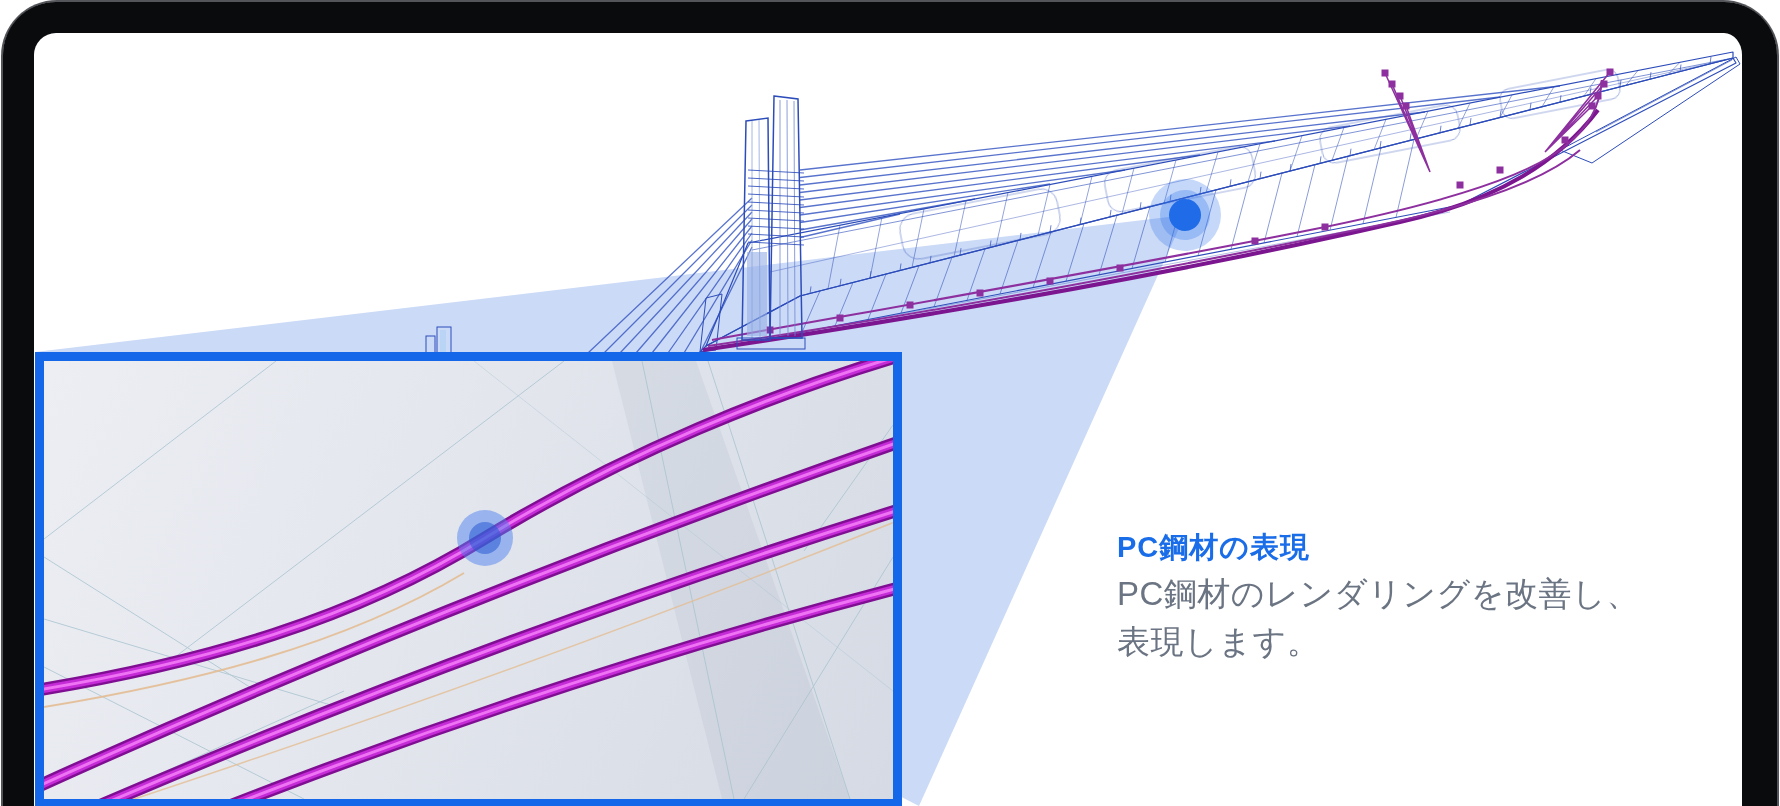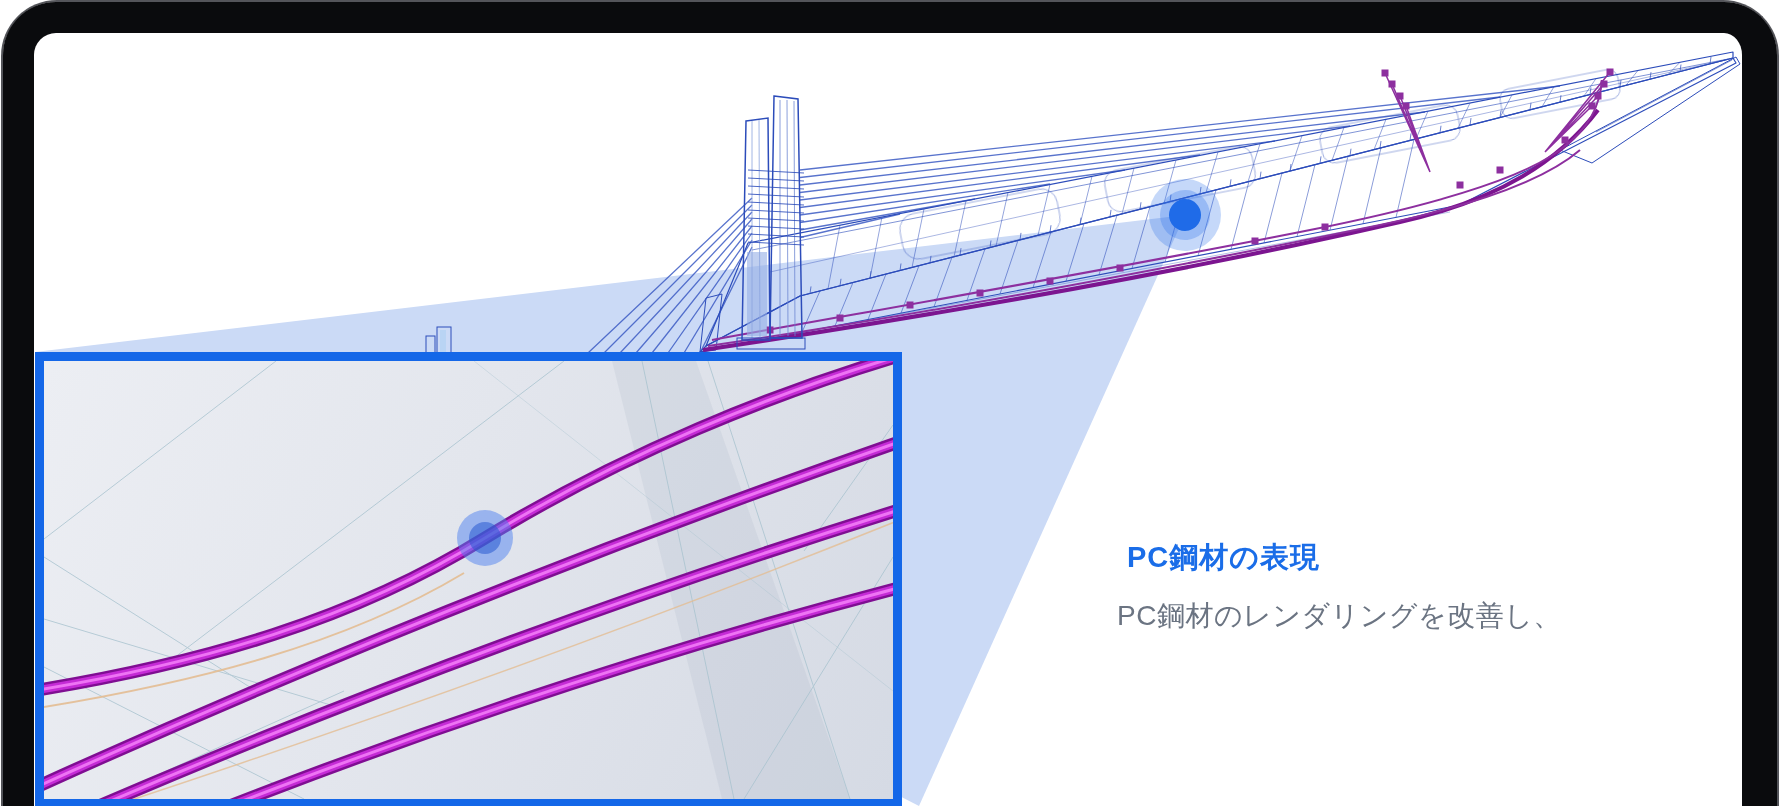--- a/index.html
+++ b/index.html
@@ -16,23 +16,23 @@
     position:absolute;left:35px;top:352px;width:867px;height:456px;
     border:9px solid var(--inset-border);box-sizing:border-box;
     background:linear-gradient(115deg,#eceef3 0%,#e3e6ed 45%,#d5dae4 100%);
     overflow:hidden;
   }
   .inset-box svg{display:block;}
   
   .feature-text{position:absolute;left:1117px;top:528px;width:560px;}
   .feature-title{
     font-size:29px;font-weight:bold;line-height:38px;color:var(--title-blue);
-    letter-spacing:1px;margin:10px;
-  }
-  .feature-body{margin-top:16px;font-size:28px;line-height:48px;color:var(--body-gray);letter-spacing:.5px;}
+    letter-spacing:1px;margin:0;
+  }
+  .feature-body{margin-top:4px;font-size:33px;line-height:48px;color:var(--body-gray);letter-spacing:.5px;}
   .feature-body div{white-space:nowrap;}
   
   .bezel-edge{
     position:absolute;left:1px;top:0;right:1px;height:870px;
     border:2px solid #54555a;border-bottom:0;border-radius:56px 56px 0 0;
     pointer-events:none;z-index:40;
   }
   .bezel{
     position:absolute;left:3px;top:2px;right:3px;height:868px;box-sizing:border-box;
     border:31px solid var(--frame);border-right-width:35px;border-bottom:0;
@@ -287,17 +287,18 @@
       <circle cx="441" cy="177" r="28" fill="rgba(80,130,240,0.5)"></circle>
       <circle cx="441" cy="177" r="16" fill="rgba(40,90,210,0.55)"></circle>
     </g>
   </svg>
 </div>
 
 <div class="feature-text">
   <h3 class="feature-title">PC鋼材の表現</h3>
   <div class="feature-body">
     <div>PC鋼材のレンダリングを改善し、</div>
+    <div>表現します。</div>
   </div>
 </div>
 
 <div class="bezel-edge"></div>
 <div class="bezel"></div>
 
 </body></html>

